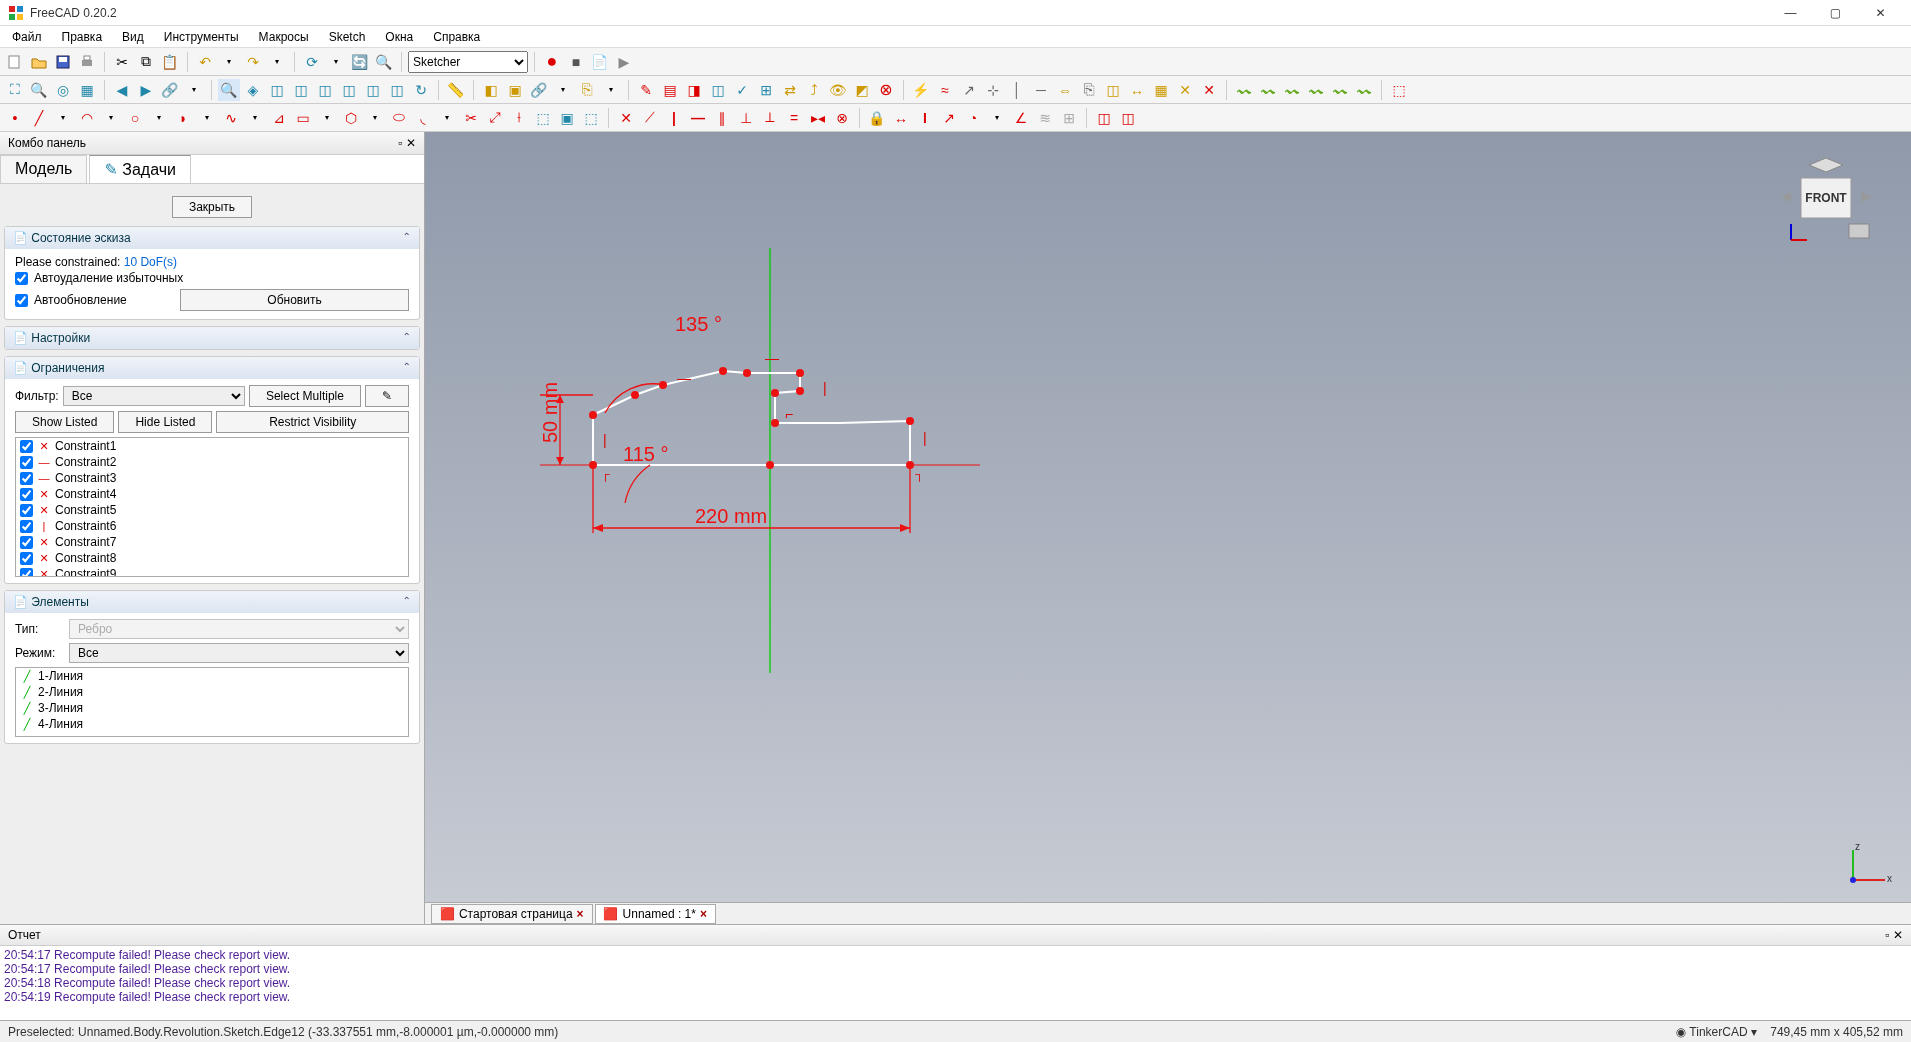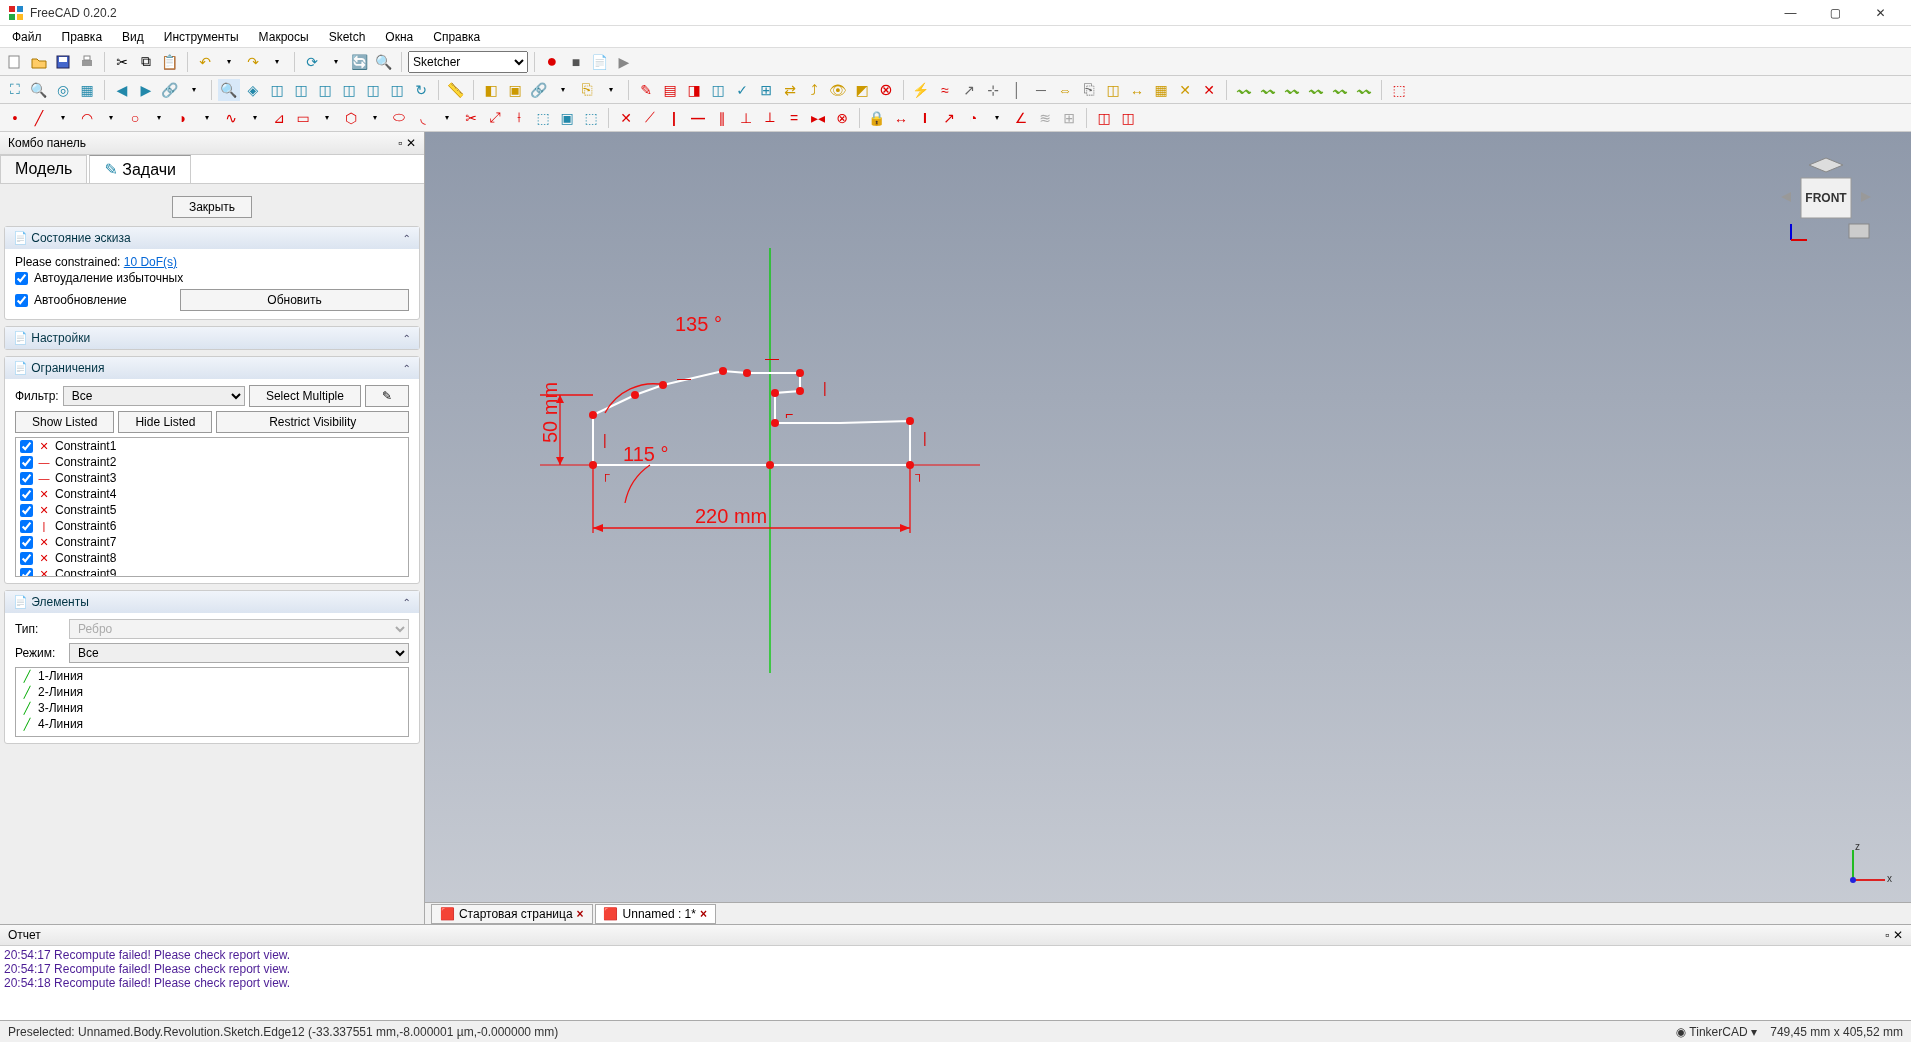--- a/index.html
+++ b/index.html
@@ -15,26 +15,26 @@
 .tb-sep { width: 1px; height: 20px; background: #ccc; margin: 0 4px; }
 .workbench-select { height: 22px; font-size: 12px; width: 120px; }
 .main-area { flex: 1; display: flex; overflow: hidden; }
 .combo-panel { width: 425px; display: flex; flex-direction: column; background: #f0f0f0; border-right: 1px solid #aaa; position: relative; }
 .combo-header { background: linear-gradient(#f8f8f8,#e8e8e8); padding: 4px 8px; font-size: 12px; border-bottom: 1px solid #ccc; display:flex; align-items:center; justify-content:space-between;}
 .combo-tabs { background: #fff; display: flex; border-bottom: 1px solid #ccc; }
 .combo-tab { padding: 4px 14px; border: 1px solid #ccc; border-bottom: none; background: #f5f5f5; margin-right: 2px; font-size: 16px; cursor: pointer; }
 .combo-tab.active { background: #fff; font-weight: normal; border-top: 1px solid #999; }
 .task-body { flex: 1; overflow-y: auto; padding: 4px; background: #eee; }
 .section { margin-bottom: 6px; background: #fff; border: 1px solid #ccc; border-radius: 3px; }
-.section-hdr { background: linear-gradient(#f0f4fa,#dbe4f0); padding: 4px 8px; font-size: 12px; color: #034; display:flex; align-items:center; justify-content:space-between; cursor:pointer;}
+.section-hdr { background: linear-gradient(#f0f4fa,#dbe4f0); padding: 4px 8px; font-size: 12px; color: #034; display:flex; align-items:flex-start; justify-content:space-between; cursor:pointer;}
 .section-hdr .chev { font-size: 10px; color:#446;}
 .section-body { padding: 6px 10px; font-size: 12px; }
 .close-row { text-align: center; padding: 8px; }
 .btn { padding: 3px 16px; border: 1px solid #999; background: #f5f5f5; font-size: 12px; cursor:pointer; }
-.link { color: #0366d6; text-decoration: underline; cursor:pointer; }
+.link { color: #0366d6; cursor:pointer; }
 .chk-row { display:flex; align-items:center; gap:6px; padding: 2px 0;}
 .viewport { flex: 1; position: relative; background: linear-gradient(#8f99aa, #c8ccd4); overflow:hidden; }
 .doc-tabs { position: absolute; bottom: 0; left: 0; right: 0; background: #f0f0f0; display: flex; border-top: 1px solid #aaa; height: 22px; align-items: center; padding-left: 6px;}
 .doc-tab { padding: 2px 8px; border: 1px solid #aaa; margin-right: 2px; background: #f5f5f5; display:flex; align-items:center; gap:4px; font-size:12px; cursor:pointer;}
 .doc-tab .close-x { color:#a00; font-weight:bold; cursor:pointer;}
 .report-hdr { background: linear-gradient(#f8f8f8,#e8e8e8); padding: 3px 8px; border-top:1px solid #aaa; border-bottom:1px solid #ccc; display:flex; justify-content:space-between; align-items:flex-end;}
 .report-body { height: 74px; background: #fff; overflow: auto; padding: 2px 4px; font-size: 12px;}
 .report-line { color: #4c1d95; white-space: nowrap; }
 .statusbar { height: 22px; background: #f0f0f0; border-top: 1px solid #aaa; display:flex; align-items:center; padding:0 8px; justify-content:space-between; font-size:12px; color:#333;}
 svg .sketch-line { stroke: #fff; stroke-width: 2; }
@@ -484,20 +484,21 @@
 </div>
 
 <div class="report-hdr">
   <span>Отчет</span>
   <span>▫ ✕</span>
 </div>
 <div class="report-body">
   <div class="report-line">20:54:17  Recompute failed! Please check report view.</div>
   <div class="report-line">20:54:17  Recompute failed! Please check report view.</div>
   <div class="report-line">20:54:18  Recompute failed! Please check report view.</div>
+  <div class="report-line">20:54:19  Recompute failed! Please check report view.</div>
 </div>
 
 <div class="statusbar">
   <span>Preselected: Unnamed.Body.Revolution.Sketch.Edge12 (-33.337551 mm,-8.000001 µm,-0.000000 mm)</span>
   <span>
     <span>◉ <span>TinkerCAD</span> ▾</span>
     &nbsp;&nbsp;
     <span>749,45 mm x 405,52 mm</span>
   </span>
 </div>

